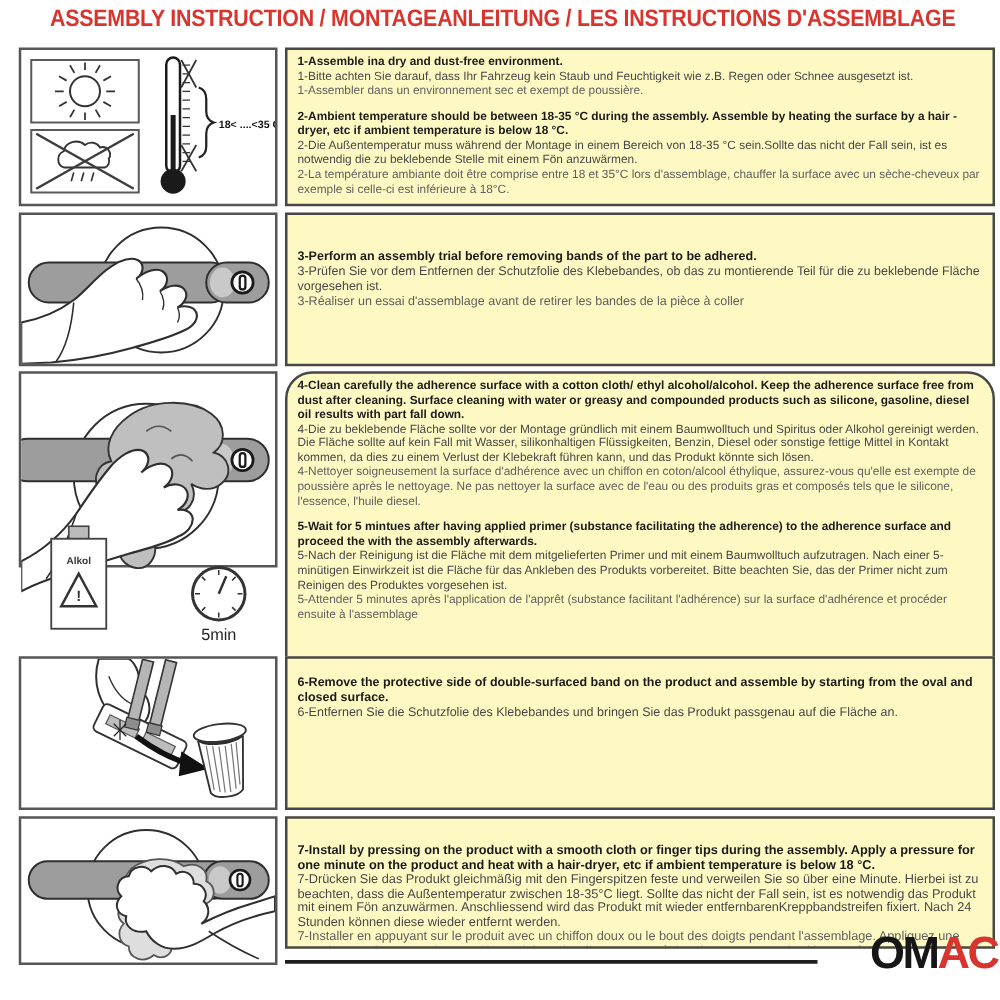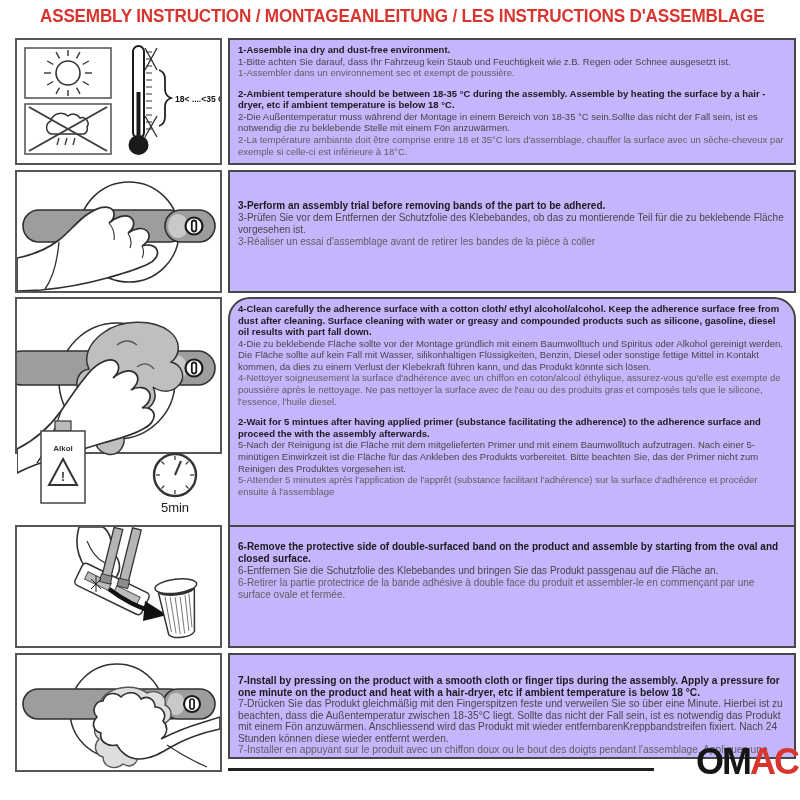--- a/index.html
+++ b/index.html
@@ -15,21 +15,21 @@
     transform:scaleX(0.9);transform-origin:400px 0;letter-spacing:-0.2px;
     margin:0;
   }
   .row{position:absolute;left:0;width:800px;}
   .illus-box{
     position:absolute;left:15px;width:207px;box-sizing:border-box;
     border:2px solid #565656;background:#fff;
   }
   .text-box{
     position:absolute;left:228px;width:568px;box-sizing:border-box;
-    border:2px solid #474747;background:#c4b5fd;padding:4px 8px;overflow:hidden;
+    border:2px solid #474747;background:#fef9c3;padding:4px 8px;overflow:hidden;
   }
   .r1{top:38px;}  .r1 .illus-box{height:127px;} .r1 .text-box{height:127px;}
   .r2{top:170px;} .r2 .illus-box{height:123px;} .r2 .text-box{height:123px;padding-top:28px;}
   .r3{top:297px;} .r3 .illus-box{height:157px;} .r3 .text-box{height:272px;border-radius:22px;}
   .r4{top:525px;} .r4 .illus-box{height:123px;} .r4 .text-box{height:123px;padding-top:14px;}
   .r5{top:653px;} .r5 .illus-box{height:119px;} .r5 .text-box{height:106px;padding-top:20px;}
   p{margin:0;}
   .en{font-weight:bold;color:#1b1b1b;}
   .de{color:#474747;}
   .fr{color:#5f5f5f;}
@@ -214,21 +214,21 @@
         </g>
       </svg>
     </div>
     <div class="text-box fs-s">
       <div class="block">
         <p class="en">4-Clean carefully the adherence surface with a cotton cloth/ ethyl alcohol/alcohol. Keep the adherence surface free from dust after cleaning. Surface cleaning with water or greasy and compounded products such as silicone, gasoline, diesel oil results with part fall down.</p>
         <p class="de">4-Die zu beklebende Fläche sollte vor der Montage gründlich mit einem Baumwolltuch und Spiritus oder Alkohol gereinigt werden. Die Fläche sollte auf kein Fall mit Wasser, silikonhaltigen Flüssigkeiten, Benzin, Diesel oder sonstige fettige Mittel in Kontakt kommen, da dies zu einem Verlust der Klebekraft führen kann, und das Produkt könnte sich lösen.</p>
         <p class="fr">4-Nettoyer soigneusement la surface d'adhérence avec un chiffon en coton/alcool éthylique, assurez-vous qu'elle est exempte de poussière après le nettoyage. Ne pas nettoyer la surface avec de l'eau ou des produits gras et composés tels que le silicone, l'essence, l'huile diesel.</p>
       </div>
       <div class="block">
-        <p class="en">2-Wait for 5 mintues after having applied primer (substance facilitating the adherence) to the adherence surface and proceed the with the assembly afterwards.</p>
+        <p class="en">5-Wait for 5 mintues after having applied primer (substance facilitating the adherence) to the adherence surface and proceed the with the assembly afterwards.</p>
         <p class="de">5-Nach der Reinigung ist die Fläche mit dem mitgelieferten Primer und mit einem Baumwolltuch aufzutragen. Nach einer 5-minütigen Einwirkzeit ist die Fläche für das Ankleben des Produkts vorbereitet. Bitte beachten Sie, das der Primer nicht zum Reinigen des Produktes vorgesehen ist.</p>
         <p class="fr">5-Attender 5 minutes après l'application de l'apprêt (substance facilitant l'adhérence) sur la surface d'adhérence et procéder ensuite à l'assemblage</p>
       </div>
     </div>
   </section>
 
   <section class="row r4">
     <div class="illus-box">
       <svg width="203" height="119" viewBox="0 0 203 119">
         <g>
@@ -261,21 +261,20 @@
           <path d="M150 68 L152 104 M155 69 L156.5 106 M160 70 L160.5 107 M165 70 L165 107 M170 69 L169.5 105 M174 68 L173 102" stroke="#777" stroke-width="1" fill="none"></path>
           <ellipse cx="162" cy="63" rx="18" ry="5.5" fill="#2f2f2f"></ellipse>
           <ellipse cx="162" cy="59" rx="21" ry="7" fill="#fff" stroke="#333" stroke-width="1.5"></ellipse>
         </g>
       </svg>
     </div>
     <div class="text-box fs-m">
       <div class="block">
         <p class="en">6-Remove the protective side of double-surfaced band on the product and assemble by starting from the oval and closed surface.</p>
         <p class="de">6-Entfernen Sie die Schutzfolie des Klebebandes und bringen Sie das Produkt passgenau auf die Fläche an.</p>
-        <p class="fr">6-Retirer la partie protectrice de la bande adhésive à double face du produit et assembler-le en commençant par une surface ovale et fermée.</p>
       </div>
     </div>
   </section>
 
   <section class="row r5">
     <div class="illus-box">
       <svg width="203" height="115" viewBox="0 0 203 115">
         <circle cx="100" cy="56" r="47" fill="#fff" stroke="#2f2f2f" stroke-width="1.5"></circle>
         <rect x="6" y="34" width="162" height="30" rx="15" fill="#9d9d9d" stroke="#2f2f2f" stroke-width="1.6"></rect>
         <rect x="146" y="34" width="52" height="30" rx="15" fill="#9d9d9d" stroke="#2f2f2f" stroke-width="1.6"></rect>

